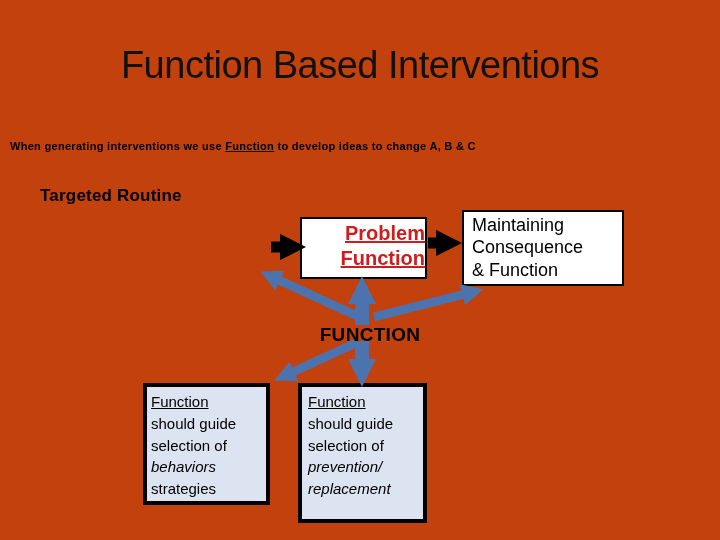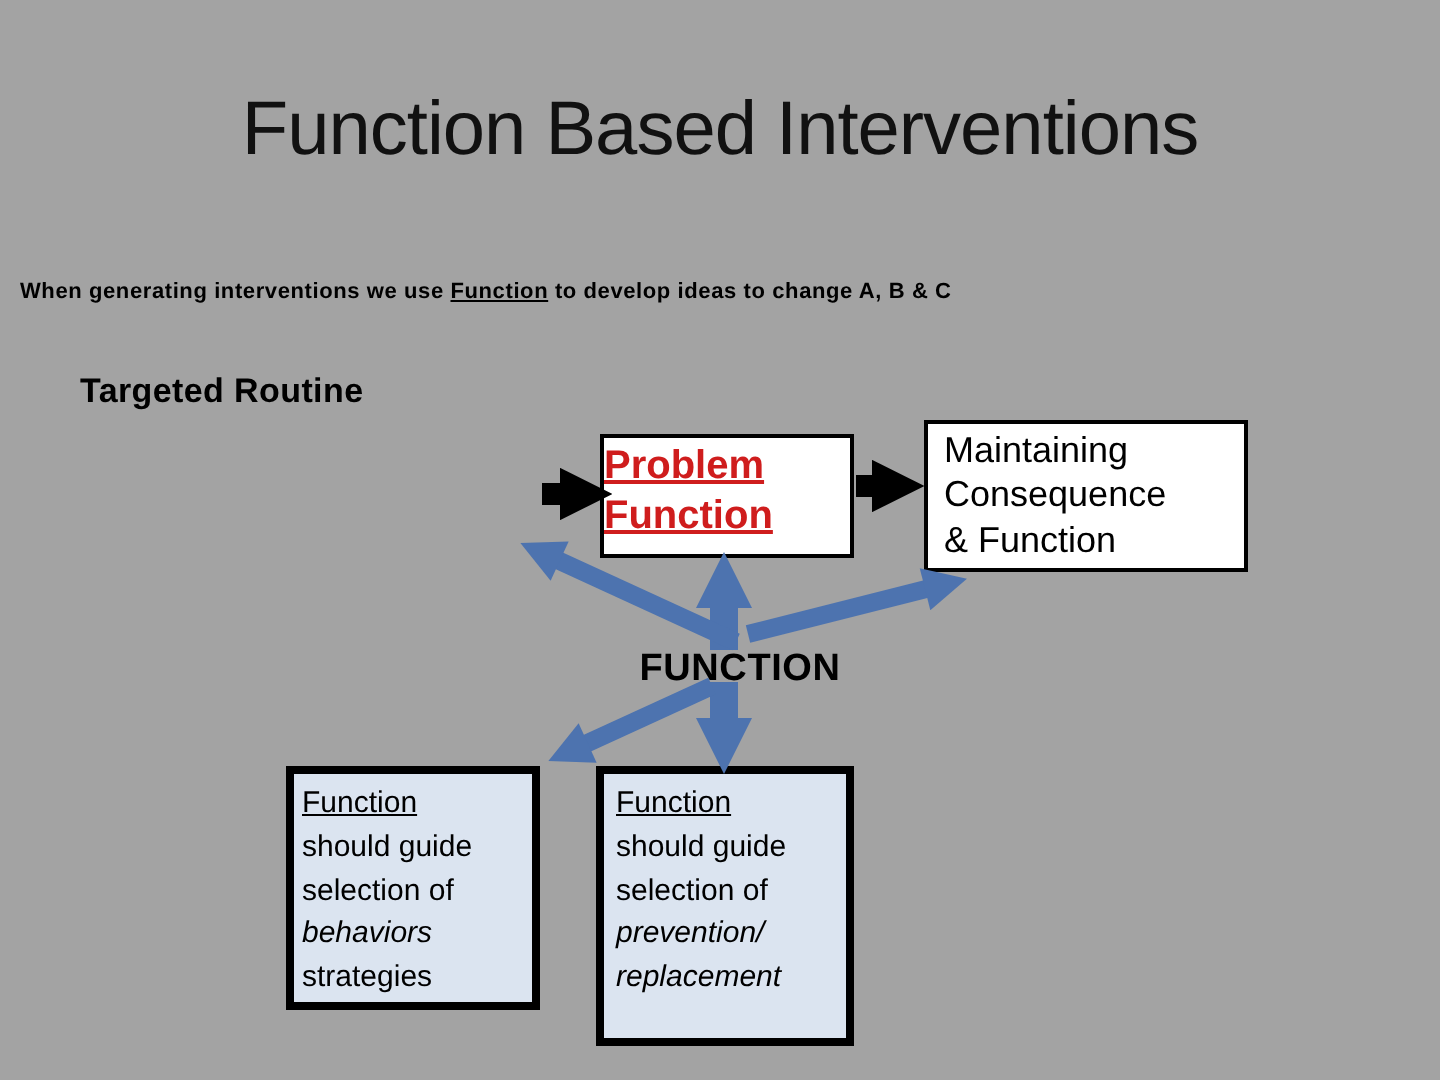--- a/index.html
+++ b/index.html
@@ -1,17 +1,17 @@
 <!DOCTYPE html>
 <html><head>
 <meta charset="utf-8">
 <style>
   html,body { margin:0; padding:0; background:#ffffff; }
   .slide {
-    position:relative; width:720px; height:540px; background:#a3a3a3;
+    position:relative; width:720px; height:540px; background:#c2410c;
     font-family:"Liberation Sans", sans-serif; color:#000; overflow:hidden;
   }
   .abs { position:absolute; }
 
   .title {
     left:0; top:44px; width:720px; text-align:center;
     font-size:38px; font-weight:normal; letter-spacing:-0.5px; color:#111;
     white-space:nowrap;
   }
   .subtitle {
@@ -21,21 +21,21 @@
   .subtitle .u { text-decoration:underline; }
   .section-label {
     left:40px; top:186px; font-size:17px; font-weight:bold; letter-spacing:0.2px;
   }
 
   .box { position:absolute; box-sizing:border-box; background:#fff; border:2px solid #000; }
   .box-antecedent { left:143px; top:216px; width:129px; height:72px;
     font-size:18px; line-height:22px; padding:3px 0 0 8px; }
   .box-problem { left:300px; top:217px; width:127px; height:62px;
     font-size:20px; font-weight:bold; line-height:25px; padding-top:2px;
-    text-align:left; color:#cf1d1d; }
+    text-align:right; color:#cf1d1d; }
   .box-problem .line { text-decoration:underline; }
   .box-maintaining { left:462px; top:210px; width:162px; height:76px;
     font-size:18px; line-height:22.3px; padding:2px 0 0 8px; }
 
   .function-label {
     left:300px; top:324px; width:140px; text-align:center;
     font-size:19px; font-weight:bold; letter-spacing:0.3px;
   }
 
   .bluebox { position:absolute; box-sizing:border-box; background:#dbe4f0;

